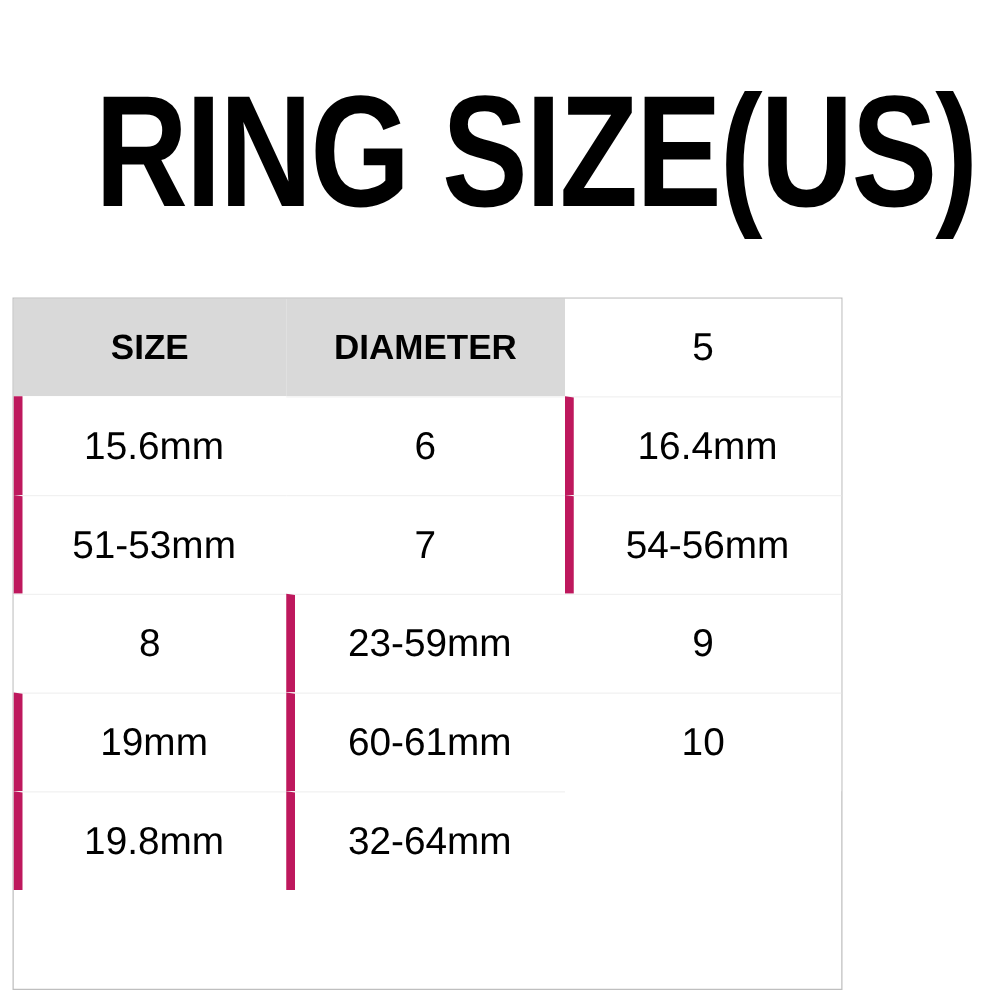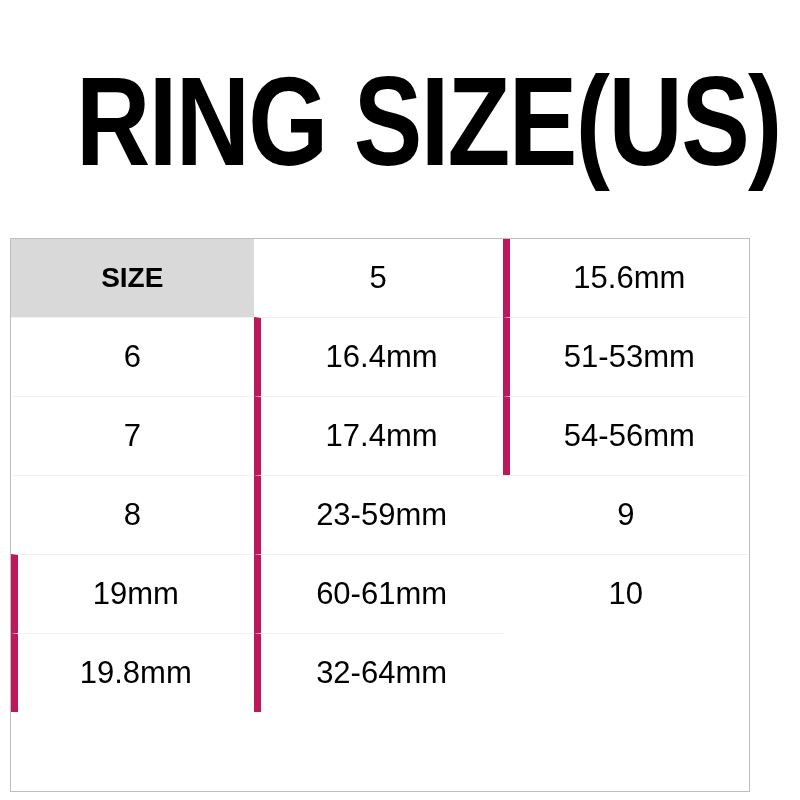--- a/index.html
+++ b/index.html
@@ -29,21 +29,21 @@
     letter-spacing: -2px;
     color: #000000;
     white-space: nowrap;
     transform: scaleX(0.81);
     transform-origin: 50% 50%;
   }
   .size-table {
     position: absolute;
     left: 10px;
     top: 238px;
-    width: 740px;
+    width: 664px;
     height: 554px;
     box-sizing: border-box;
     border: 1px solid #bfbfbf;
     display: grid;
     grid-template-columns: 257fr 264fr 261fr;
     grid-template-rows: 78px repeat(6, 1fr);
   }
   .hcell {
     background: #d9d9d9;
     display: flex;
@@ -74,30 +74,30 @@
 </head>
 <body>
 
 <div class="page">
 
   <h1 class="title">RING SIZE(US)</h1>
 
   <div class="size-table">
 
     <div class="hcell">SIZE</div>
+    <div class="hcell">DIAMETER</div>
 
     <div class="cell c0 r0">5</div>
     <div class="cell c1 r0">15.6mm</div>
 
     <div class="cell c0">6</div>
     <div class="cell c1">16.4mm</div>
     <div class="cell c2">51-53mm</div>
 
     <div class="cell c0">7</div>
-    <div class="cell c1">17.4mm</div>
     <div class="cell c2">54-56mm</div>
 
     <div class="cell c0">8</div>
     <div class="cell c2">23-59mm</div>
 
     <div class="cell c0">9</div>
     <div class="cell c1">19mm</div>
     <div class="cell c2">60-61mm</div>
 
     <div class="cell c0">10</div>

